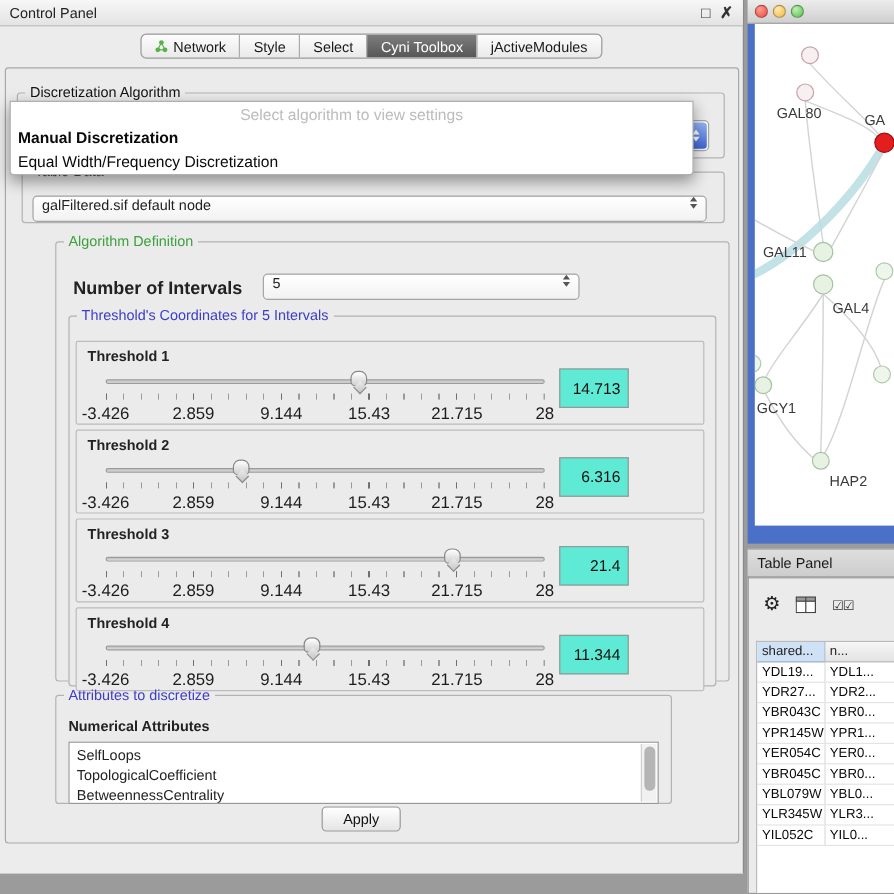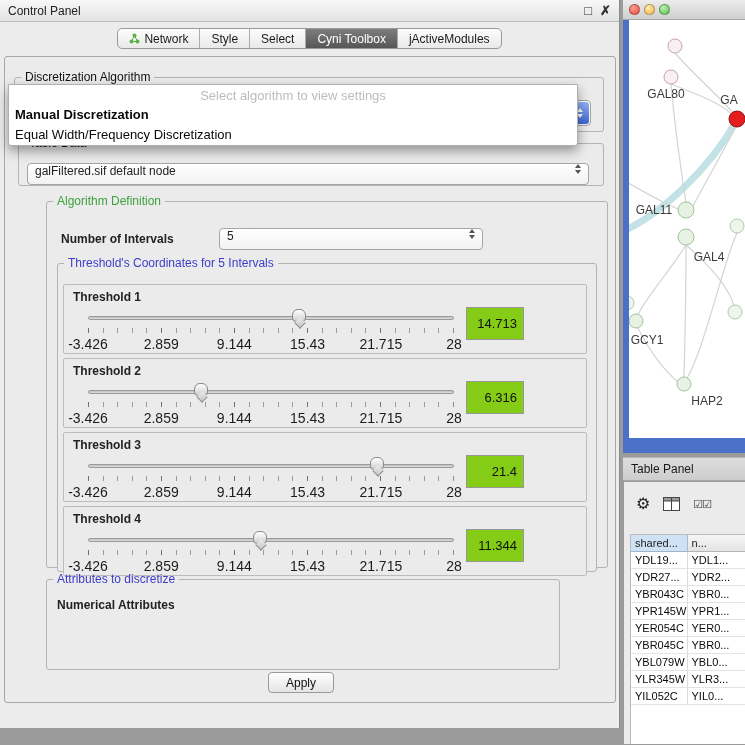--- a/index.html
+++ b/index.html
@@ -39,37 +39,37 @@
 
   .algo-popup { position:absolute; left:8px; top:84px; width:570px; background:#fff; border:1px solid #b0b0b0; border-radius:0 0 3px 3px; box-shadow:0 5px 12px rgba(0,0,0,.38); z-index:60; }
   .algo-popup .ph { color:#bcbcbc; text-align:center; padding:3px 0 2px; font-size:13px; }
   .algo-popup .item { padding:2px 6px 3px; font-size:13px; color:#0a0a0a; }
   .algo-popup .item.bold { font-weight:bold; }
 
   .fs-tabledata { left:18px; top:136px; width:586px; height:50px; }
   .tabledata-combo { left:8px; top:13px; width:562px; }
 
   .fs-interval { left:46px; top:194px; width:562px; height:374px; }
-  .noi-label { position:absolute; left:14px; top:24px; font-size:12px; font-weight:bold; }
+  .noi-label { position:absolute; left:14px; top:24px; font-size:15px; font-weight:bold; }
   .noi-combo { left:172px; top:20px; width:264px; }
 
   .fs-thresholds { left:10px; top:48px; width:540px; height:316px; background:#ebebeb; }
   .th-block { position:absolute; left:5px; width:524px; height:70px; border:1px solid #bcbcbc; border-radius:2px; background:#ebebeb; }
   .th-title { position:absolute; left:9px; top:5px; font-size:12px; font-weight:bold; }
   .th-slider { position:absolute; left:24px; top:21px; width:366px; height:46px; }
   .track { position:absolute; left:0; right:0; top:10px; height:4px; background:linear-gradient(#bfbfbf,#dddddd); border:1px solid #9b9b9b; border-radius:2px; }
   .thumb { position:absolute; top:3px; width:14px; height:13px; margin-left:-7px; background:linear-gradient(#ffffff,#cfcfcf); border:1px solid #898989; border-radius:6px 6px 4px 4px; z-index:2; }
   .thumb::after { content:""; position:absolute; left:2.5px; top:8.5px; width:7px; height:7px; background:linear-gradient(135deg,#ececec,#c6c6c6); border-right:1px solid #898989; border-bottom:1px solid #898989; transform:rotate(45deg); }
   .ticks { position:absolute; left:0; right:0; top:22px; height:5px; border-right:1px solid #8f8f8f;
     background-image:
       repeating-linear-gradient(to right,#6f6f6f 0,#6f6f6f 1px,transparent 1px,transparent 20%),
       repeating-linear-gradient(to right,#9a9a9a 0,#9a9a9a 1px,transparent 1px,transparent 4%); }
   .tick-labels { position:absolute; left:0; right:0; top:30px; height:12px; }
   .tick-label { position:absolute; transform:translateX(-50%); font-size:14px; color:#1c1c1c; white-space:nowrap; }
-  .th-value { position:absolute; left:402px; top:22px; width:58px; height:33px; background:#84cc16; border:1px solid #979797; display:flex; align-items:center; justify-content:flex-end; padding:0 6px; font-size:13px; color:#111; }
+  .th-value { position:absolute; left:402px; top:22px; width:58px; height:33px; background:#5eead4; border:1px solid #979797; display:flex; align-items:center; justify-content:flex-end; padding:0 6px; font-size:13px; color:#111; }
 
   .fs-attrs { left:46px; top:572px; width:514px; height:98px; }
   .attrs-subtitle { position:absolute; left:10px; top:12px; font-size:12px; font-weight:bold; }
   .attr-list { position:absolute; left:10px; top:32px; width:492px; height:52px; background:#fff; border:1px solid #9a9a9a; overflow:hidden; font-size:12px; padding:2px 16px 0 6px; }
   .attr-list div { line-height:17px; white-space:nowrap; }
   .attr-sb { position:absolute; right:1px; top:1px; bottom:1px; width:13px; background:#f1f1f1; border-left:1px solid #cfcfcf; }
   .attr-sb-thumb { position:absolute; left:1.5px; right:1.5px; top:2px; height:78%; background:#b5b5b5; border-radius:5px; }
 
   .apply-btn { position:absolute; left:268px; top:672px; width:66px; height:21px; border:1px solid #9a9a9a; border-radius:4px; background:linear-gradient(#ffffff,#e4e4e4); font-size:12px; font-family:inherit; color:#111; }
 
@@ -258,20 +258,28 @@
             </div>
         </div>
         <div class="th-value">11.344</div>
       </div>
     </fieldset>
   </fieldset>
 
   <fieldset class="fs-attrs">
     <legend class="blue">Attributes to discretize</legend>
     <span class="attrs-subtitle">Numerical Attributes</span>
+    <div class="attr-list">
+      <div>SelfLoops</div>
+      <div>TopologicalCoefficient</div>
+      <div>BetweennessCentrality</div>
+      <div class="attr-sb">
+          <div class="attr-sb-thumb"></div>
+        </div>
+    </div>
   </fieldset>
 
   <button class="apply-btn">Apply</button>
 
 </div>
 
 <div class="net-window">
   <div class="mac-titlebar">
     <span class="light red"></span>
     <span class="light yellow"></span>

